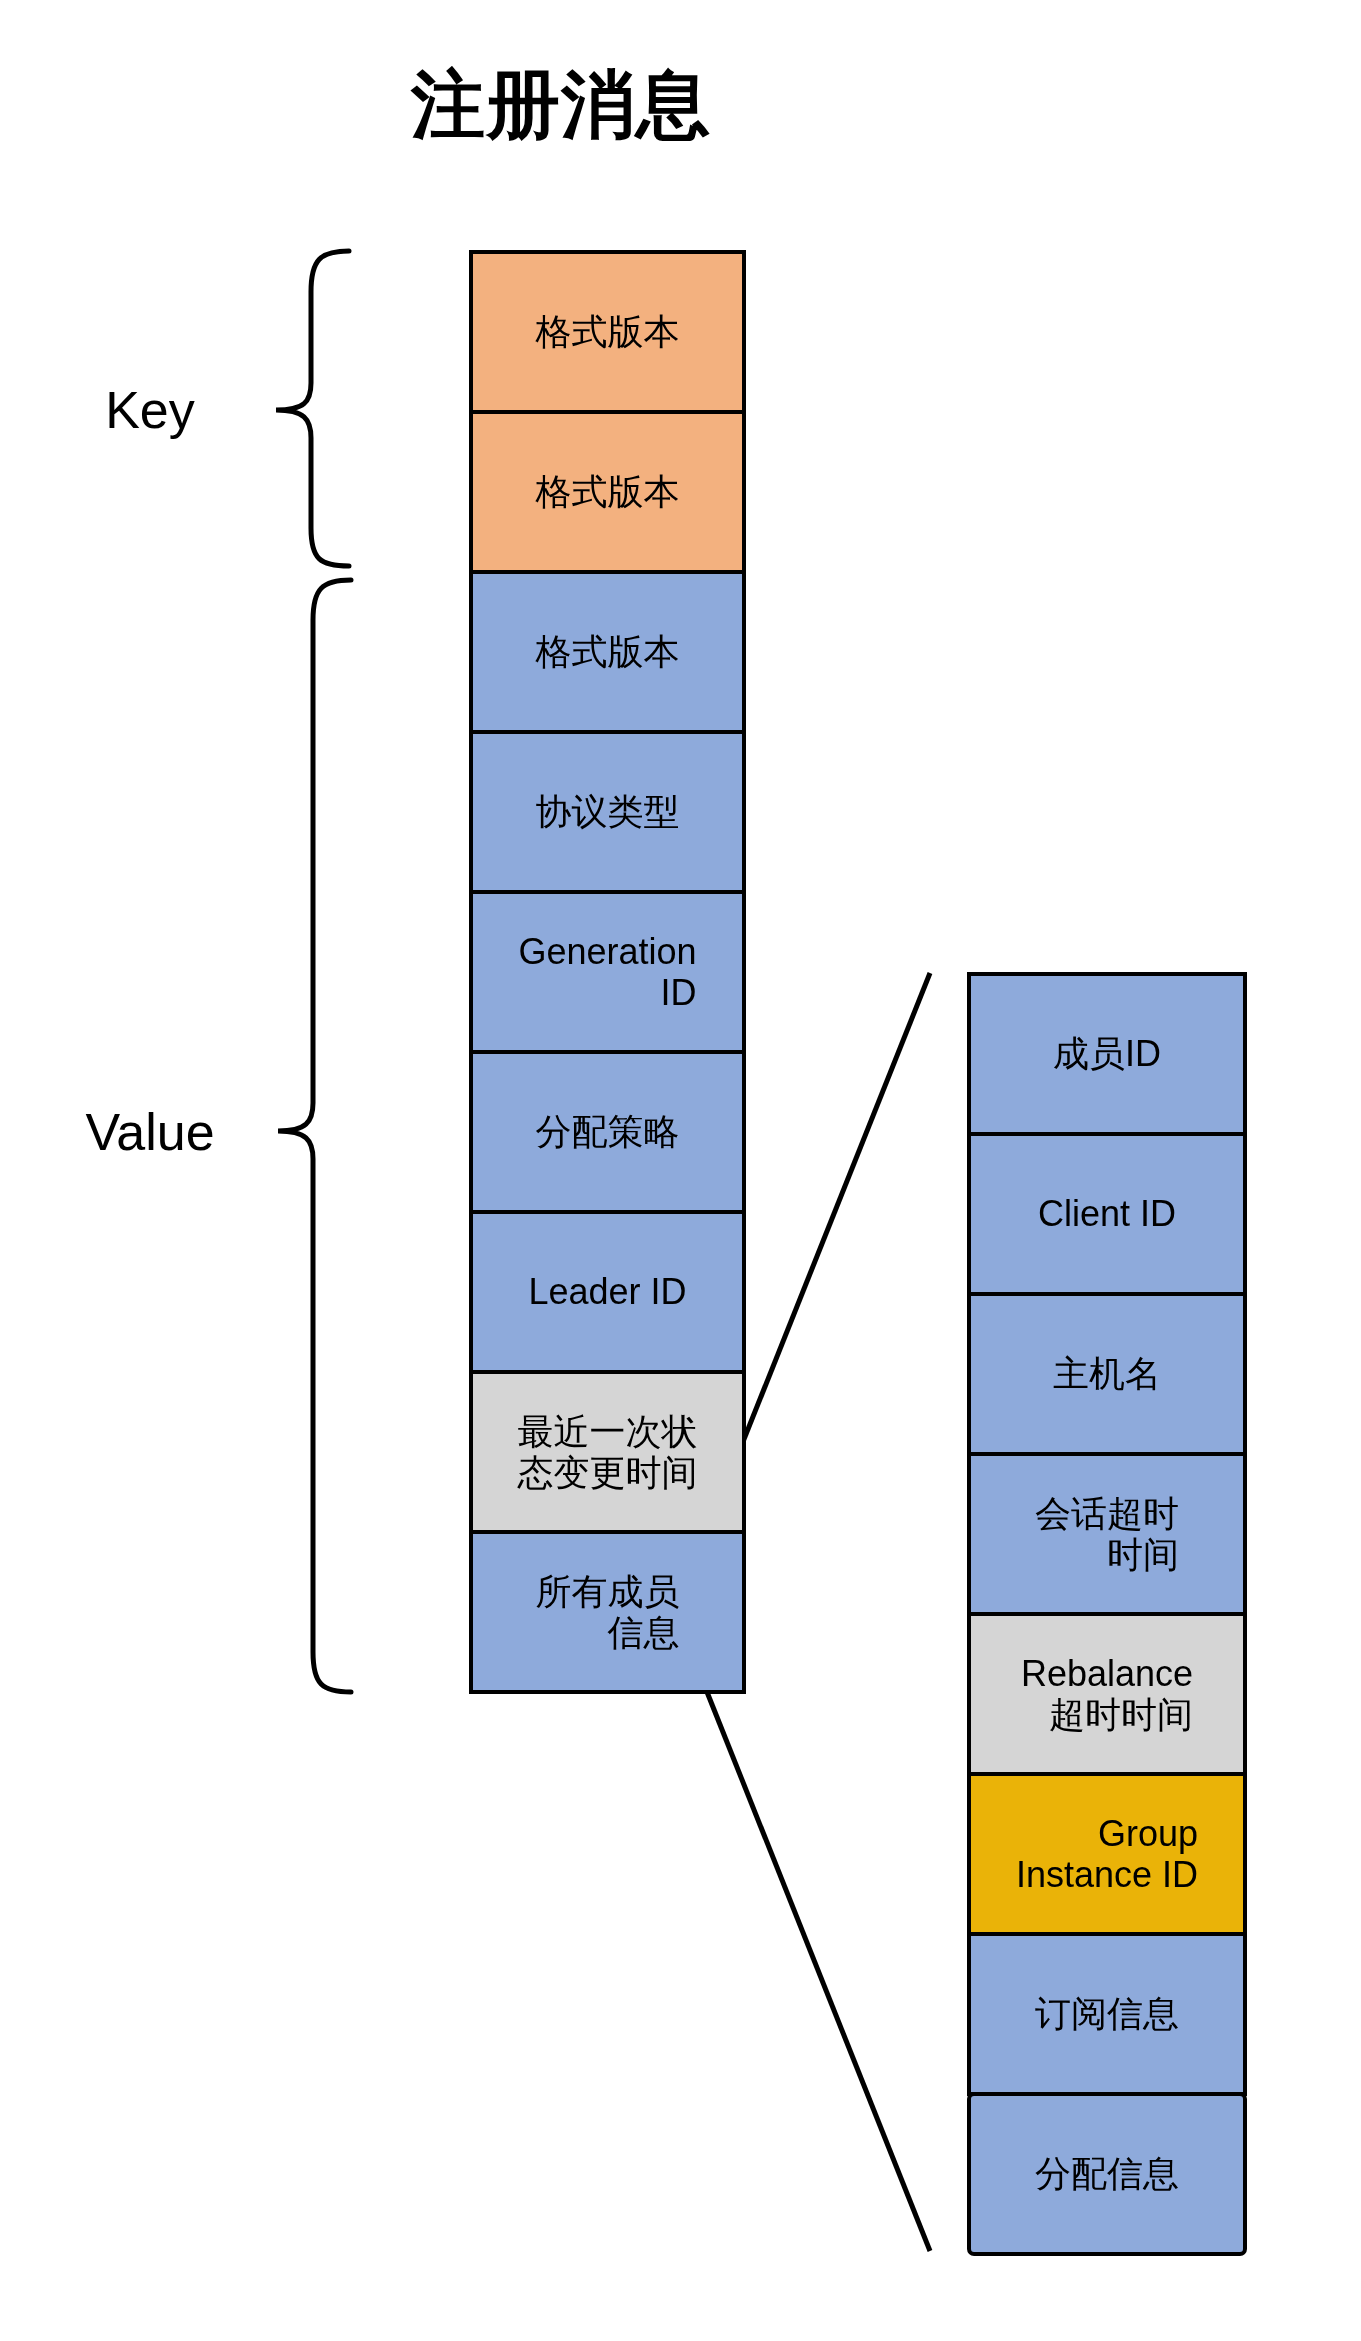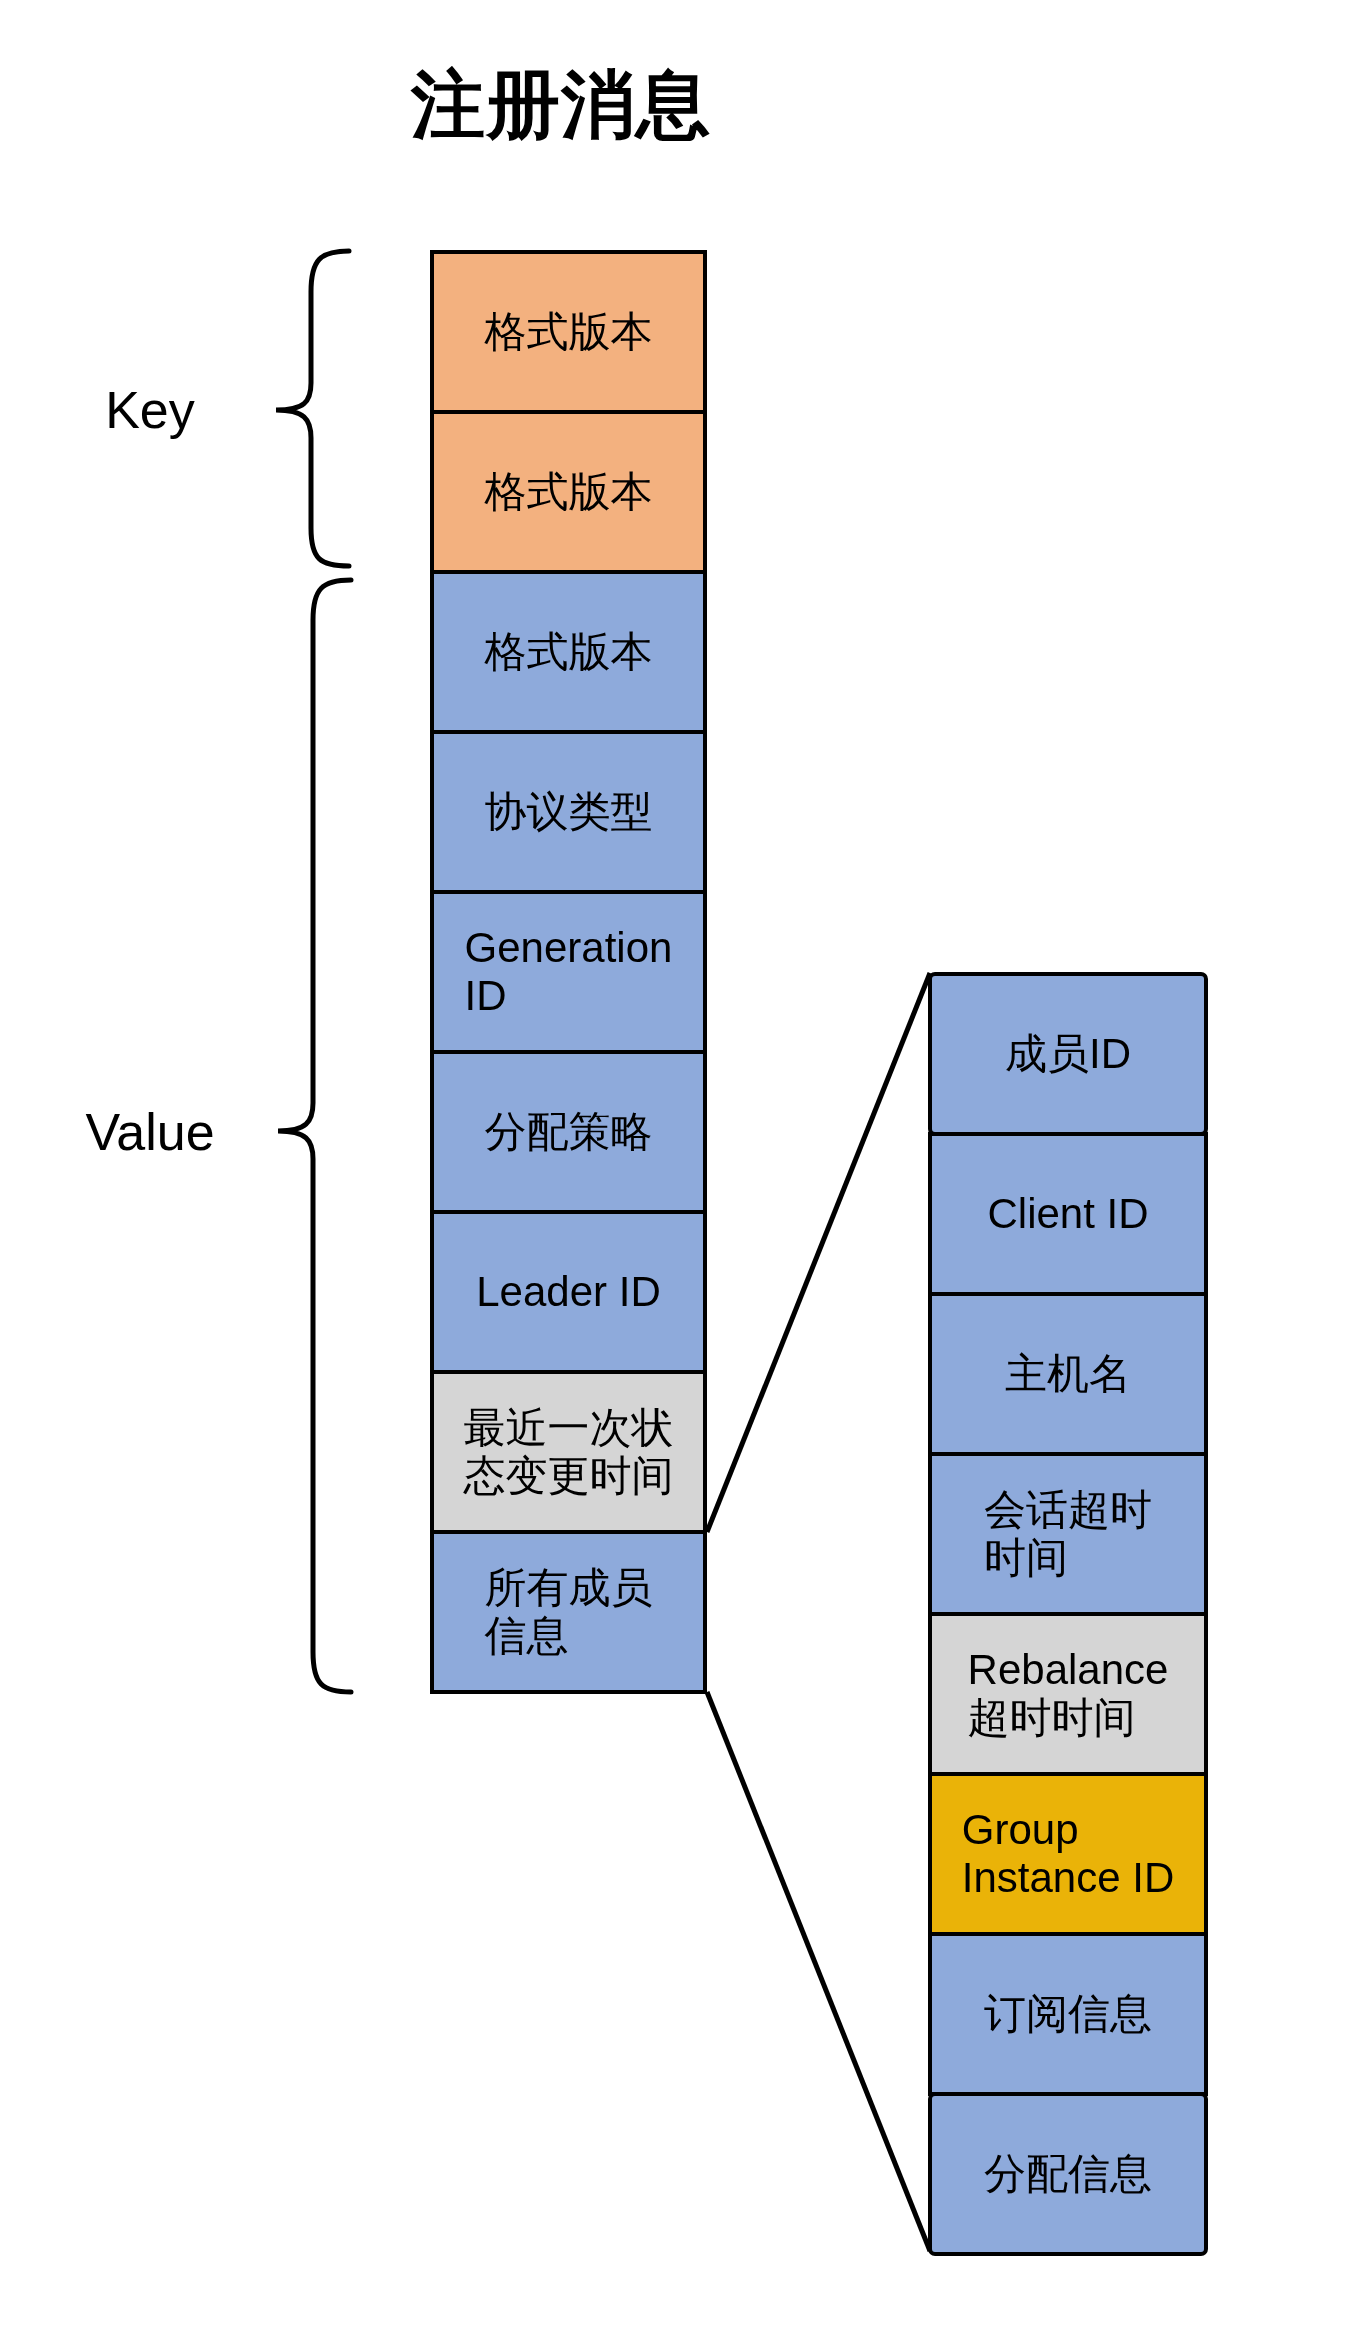--- a/index.html
+++ b/index.html
@@ -34,24 +34,25 @@
   #key-label { top: 384px; }
   #value-label { top: 1106px; }
   .box {
     position: absolute;
     box-sizing: border-box;
     height: 164px;
     border: 4px solid #000000;
     display: flex;
     align-items: center;
     justify-content: center;
-    text-align: left;
-    font-size: 42px;
+    text-align: right;
+    font-size: 36px;
     line-height: 1.15;
     white-space: pre-line;
+    margin-left: 39px;
   }
   .col-main   { left: 430px; width: 277px; }
   .col-detail { left: 928px; width: 280px; }
   svg.overlay {
     position: absolute;
     left: 0; top: 0;
     width: 1361px;
     height: 2341px;
     pointer-events: none;
   }
@@ -82,21 +83,21 @@
 ID</div>
     <div class="box col-main" style="top: 1050px; background-color: rgb(142, 170, 219);">分配策略</div>
     <div class="box col-main" style="top: 1210px; background-color: rgb(142, 170, 219);">Leader ID</div>
     <div class="box col-main" style="top: 1370px; background-color: rgb(213, 213, 213);">最近一次状
 态变更时间</div>
     <div class="box col-main" style="top: 1530px; background-color: rgb(142, 170, 219);">所有成员
 信息</div>
   </div>
 
   <div>
-    <div class="box col-detail" style="top: 972px; background-color: rgb(142, 170, 219); border-radius: 7px;">成员ID</div>
+    <div class="box col-detail" style="top: 972px; background-color: rgb(142, 170, 219);">成员ID</div>
     <div class="box col-detail" style="top: 1132px; background-color: rgb(142, 170, 219);">Client ID</div>
     <div class="box col-detail" style="top: 1292px; background-color: rgb(142, 170, 219);">主机名</div>
     <div class="box col-detail" style="top: 1452px; background-color: rgb(142, 170, 219);">会话超时
 时间</div>
     <div class="box col-detail" style="top: 1612px; background-color: rgb(213, 213, 213);">Rebalance
 超时时间</div>
     <div class="box col-detail" style="top: 1772px; background-color: #eab308;">Group
 Instance ID</div>
     <div class="box col-detail" style="top: 1932px; background-color: rgb(142, 170, 219);">订阅信息</div>
     <div class="box col-detail" style="top: 2092px; background-color: rgb(142, 170, 219); border-radius: 7px;">分配信息</div>

